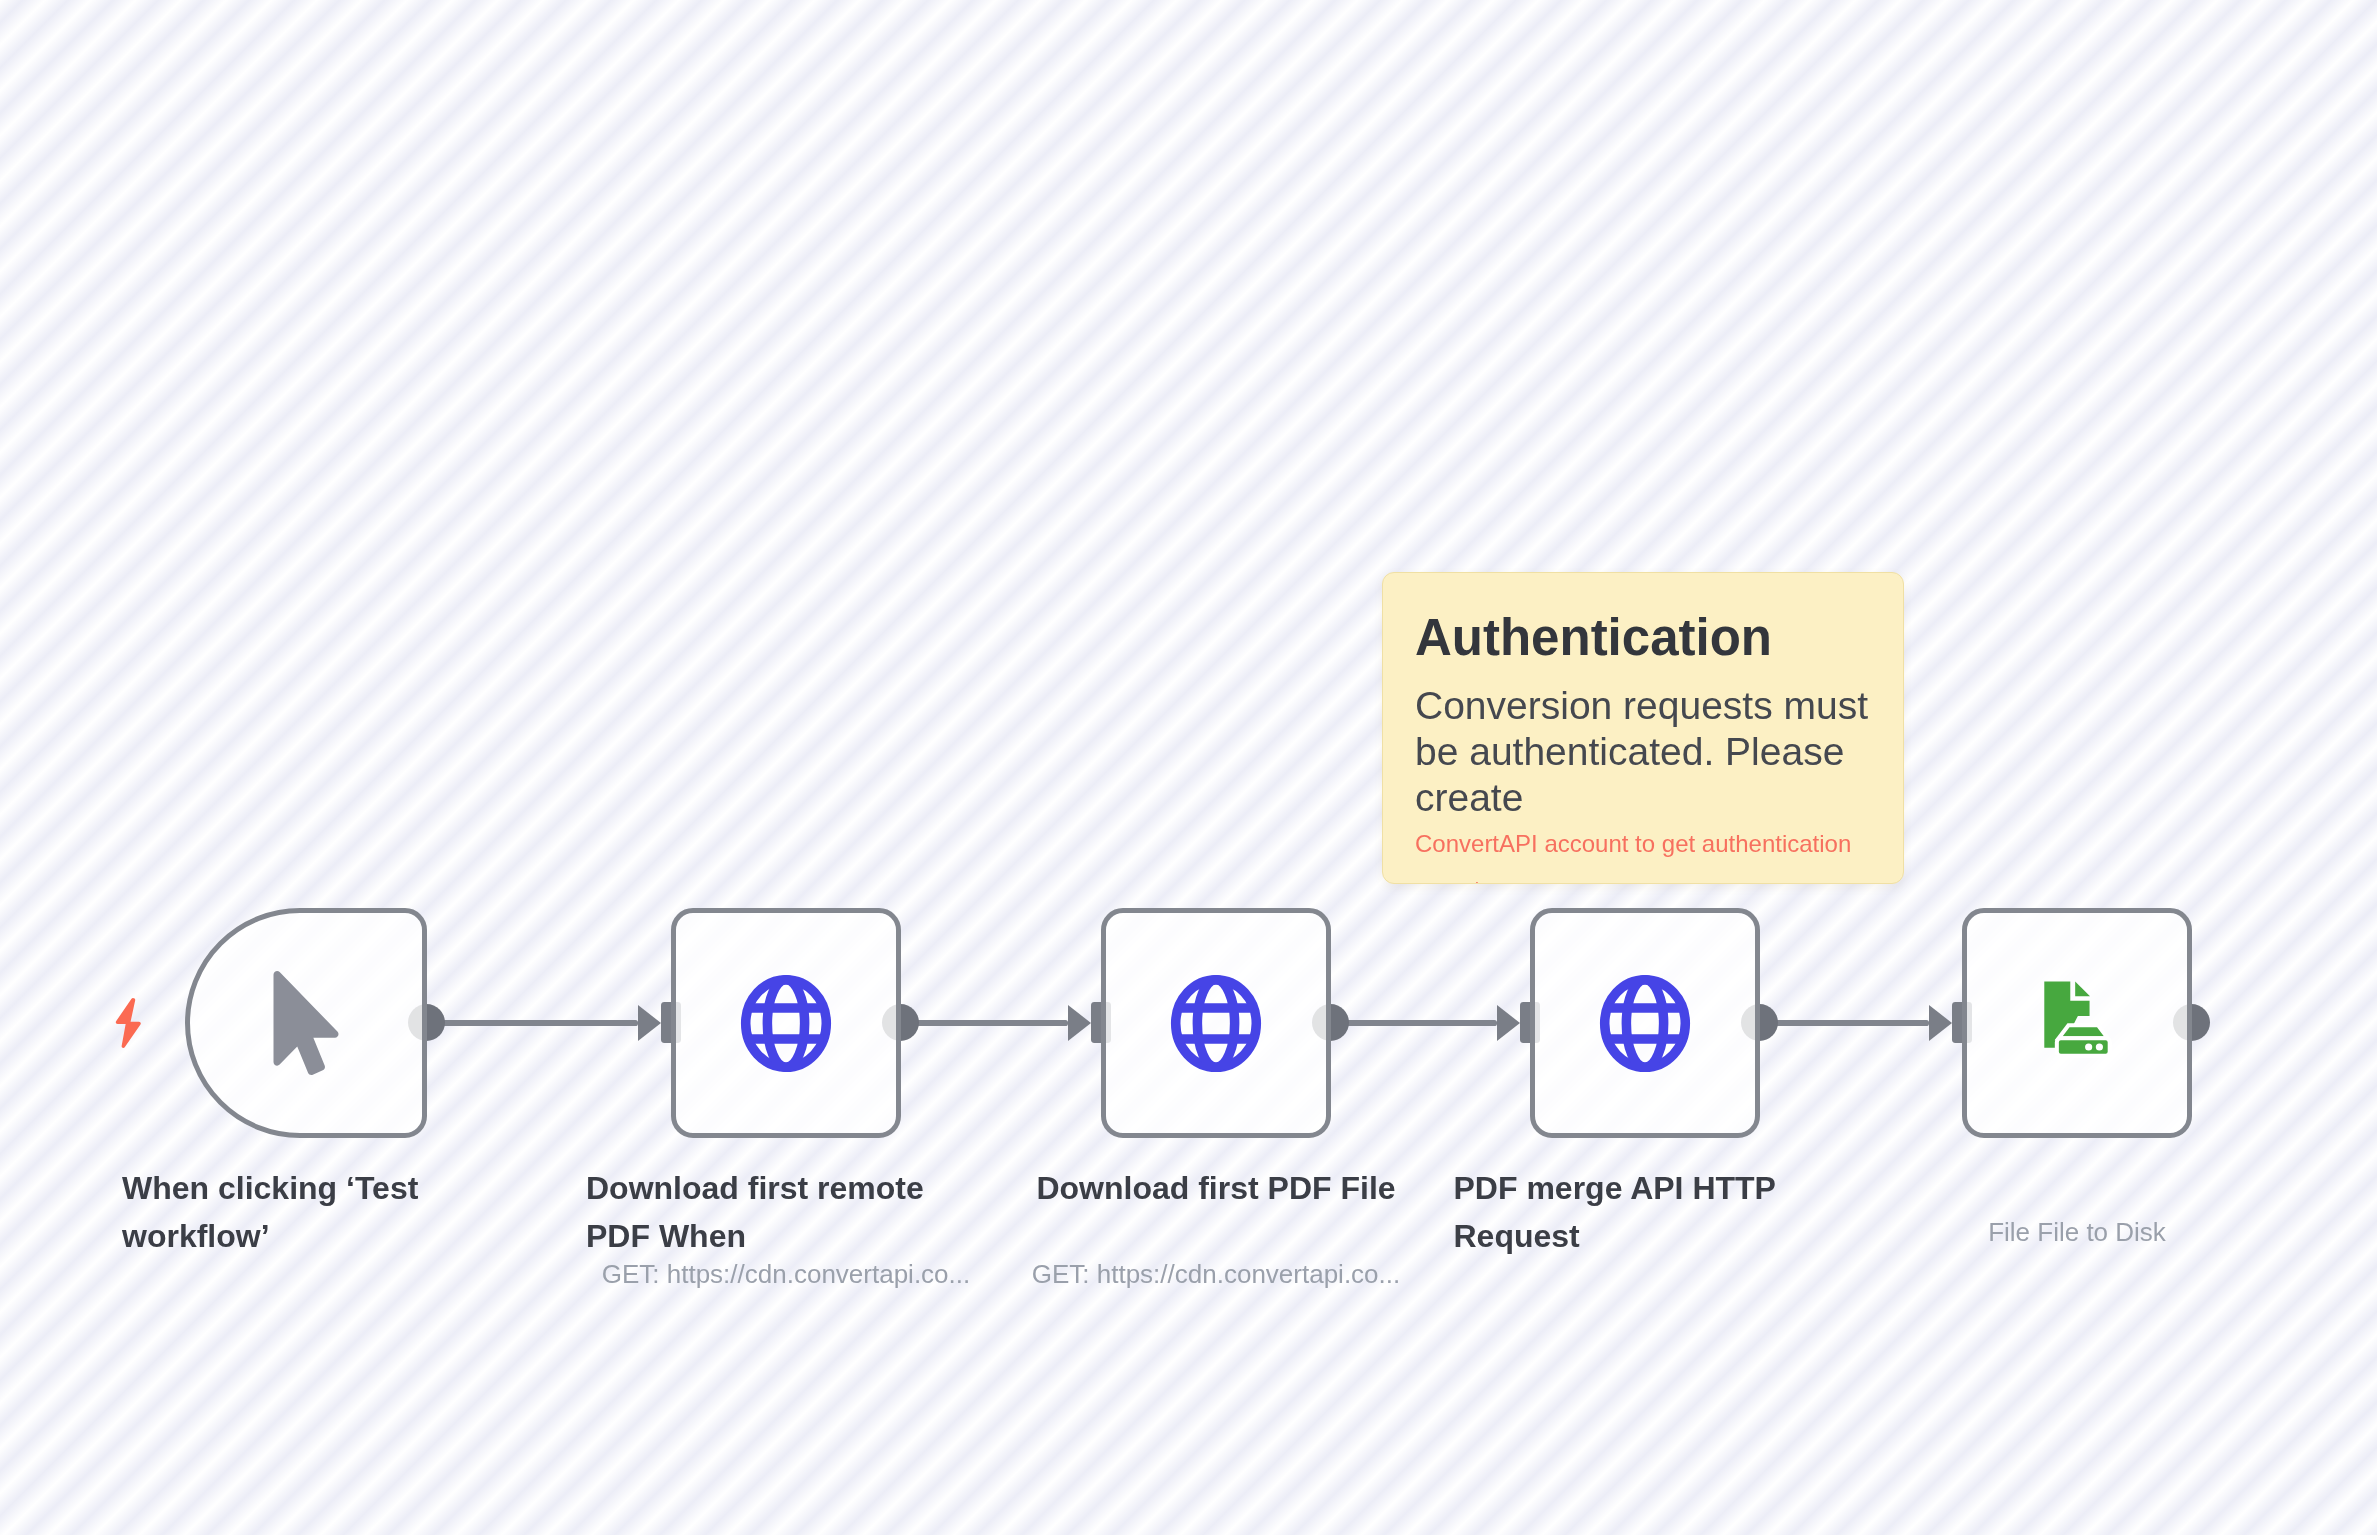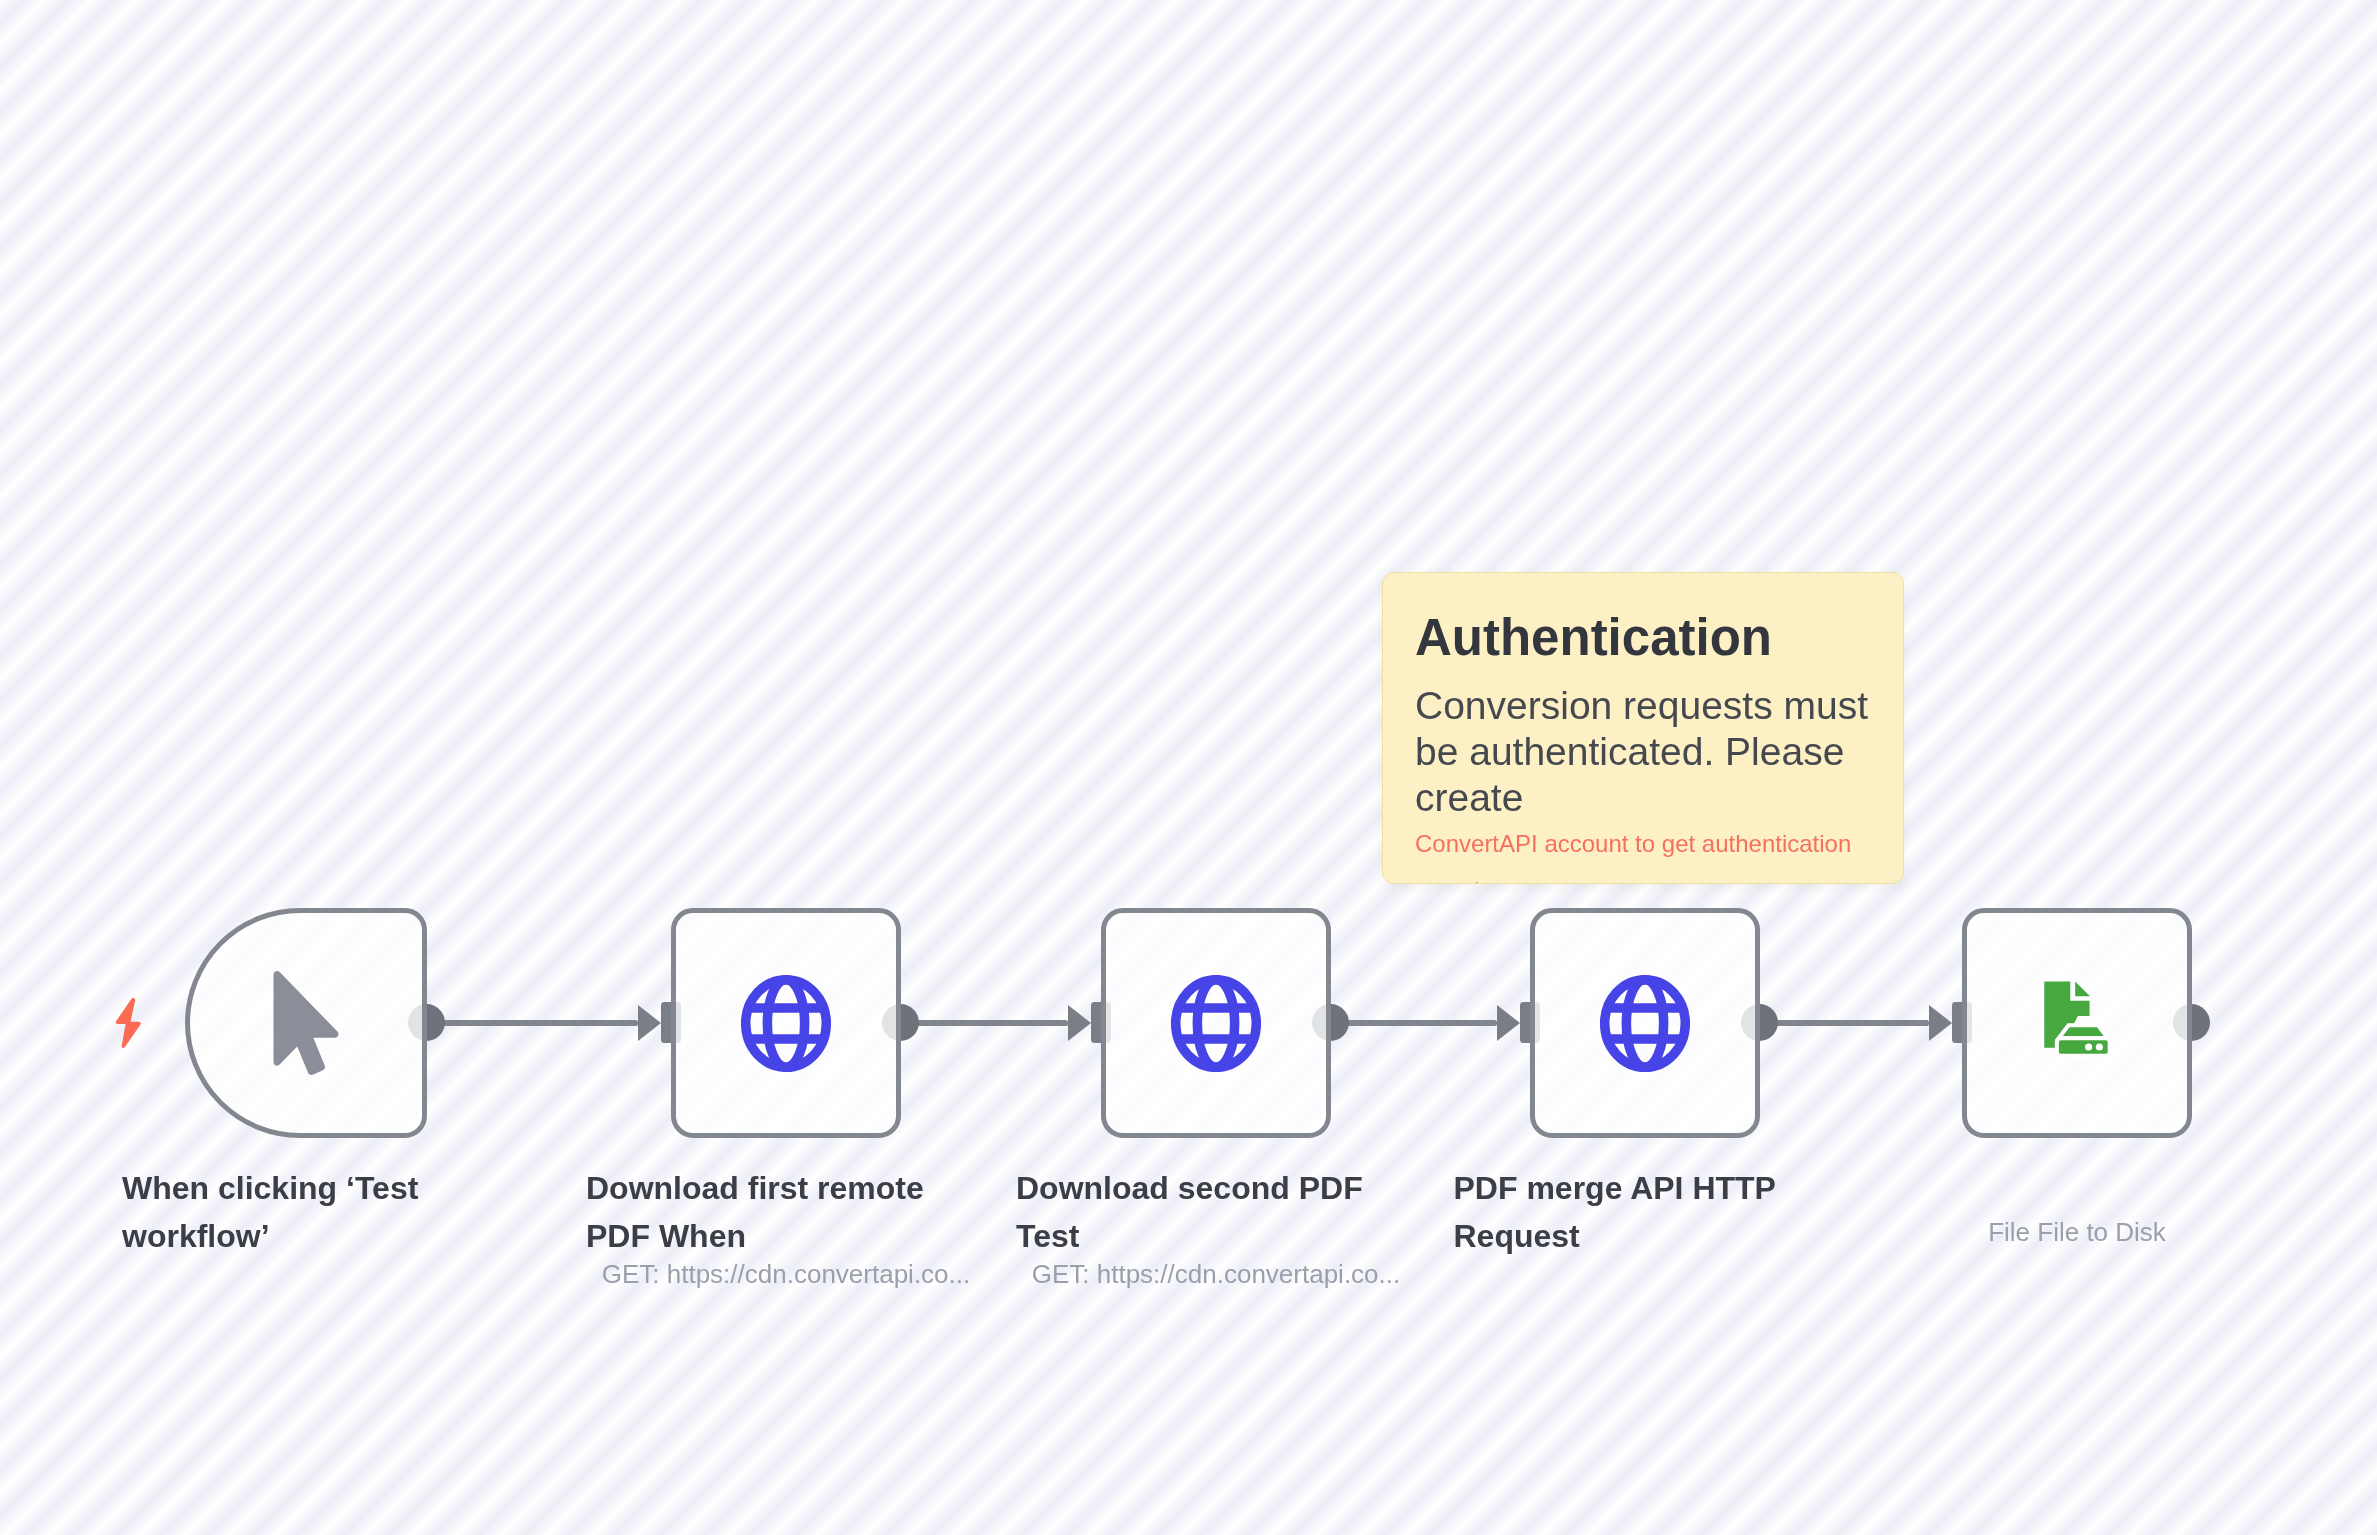--- a/index.html
+++ b/index.html
@@ -163,21 +163,21 @@
         <path d="M10.6 12.4 H17.2 L19.4 15.3 H8.4 Z"></path>
         <rect x="8.0" y="15.3" width="11.8" height="3.9" rx="0.9"></rect>
       </g>
       <circle cx="15.1" cy="17.25" r="0.8" fill="#ffffff"></circle>
       <circle cx="17.5" cy="17.25" r="0.8" fill="#ffffff"></circle>
     </svg>
   </div>
 
   <div class="node-label" style="left:305px;max-width:366px;">When clicking ‘Test workflow’</div>
   <div class="node-label" style="left:786px;max-width:400px;">Download first remote PDF When</div>
-  <div class="node-label" style="left:1216px;max-width:400px;">Download second PDF Test</div>
+  <div class="node-label" style="left:1216px;max-width:400px;">Download first PDF File</div>
   <div class="node-label" style="left:1645px;max-width:383px;">PDF merge API HTTP Request</div>
 
   <div class="node-subtitle" style="left:786px;top:1259px;">GET: https://cdn.convertapi.co...</div>
   <div class="node-subtitle" style="left:1216px;top:1259px;">GET: https://cdn.convertapi.co...</div>
   <div class="node-subtitle" style="left:2077px;top:1217px;">File File to Disk</div>
 
   <div class="sticky">
     <h2 class="sticky-title">Authentication</h2>
     <p class="sticky-body">Conversion requests must be authenticated. Please create</p>
     <a class="sticky-link">ConvertAPI account to get authentication secret</a>

